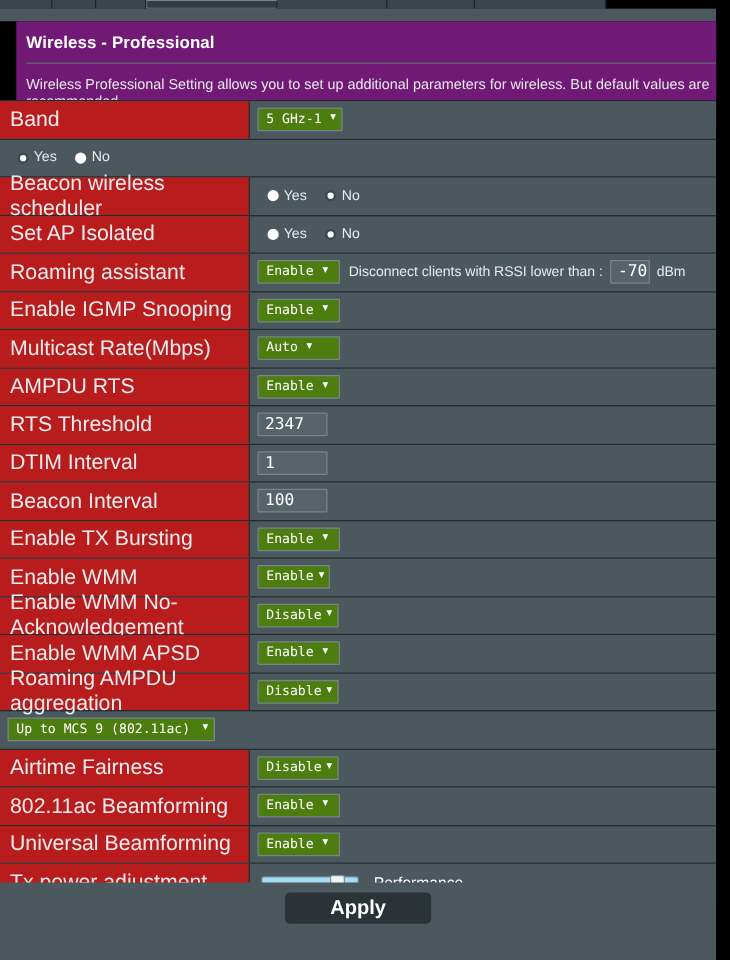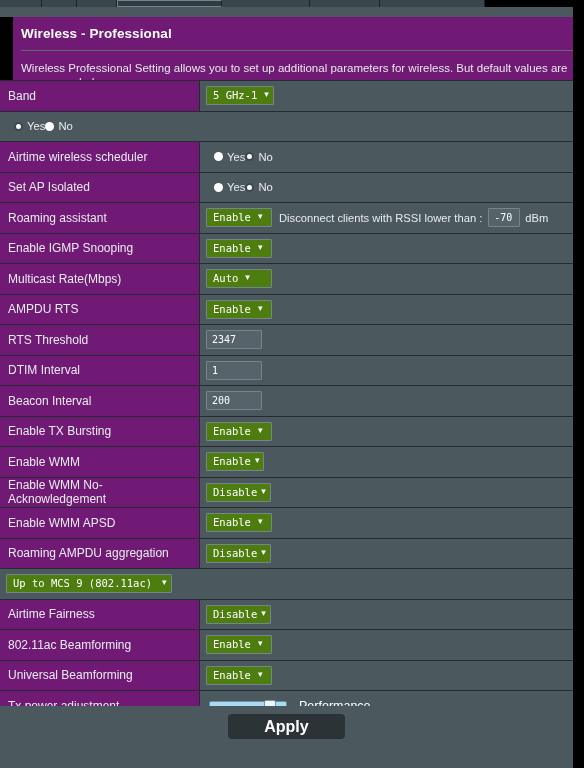--- a/index.html
+++ b/index.html
@@ -90,23 +90,23 @@
     display: flex;
     align-items: stretch;
     height: 29.5px;
     border-bottom: 1px solid #232c30;
     background: #4b585d;
   }
   .row .lab {
     width: 200px;
     min-width: 200px;
     box-sizing: border-box;
-    background: #701a75;
+    background: #b91c1c;
     color: #e9ecee;
-    font-size: 12px;
+    font-size: 17px;
     display: flex;
     align-items: center;
     padding-left: 8px;
     border-right: 1px solid #232c30;
   }
   .row .val {
     flex: 1;
     box-sizing: border-box;
     display: flex;
     align-items: center;
@@ -146,34 +146,34 @@
   .sel.w-band   { min-width: 66px; }
   .sel.w-tight  { min-width: 0; gap: 4px; }
   .sel.w-mod    { min-width: 0; gap: 10px; }
 
   
   .txt {
     background: #56646a;
     border: 1px solid #76858b;
     color: #ffffff;
     font-family: "DejaVu Sans Mono", monospace;
-    font-size: 10px;
+    font-size: 13px;
     height: 19px;
     line-height: 17px;
     box-sizing: border-box;
     padding: 0 5px;
     border-radius: 1px;
     display: inline-flex;
     align-items: center;
   }
   .txt.wide { width: 56px; }
   .txt.rssi { width: 32px; justify-content: flex-start; }
 
   
-  .radios { display: flex; align-items: center; gap: 0; padding-left: 8px; }
+  .radios { display: flex; align-items: center; gap: 15px; padding-left: 8px; }
   .radio { display: inline-flex; align-items: center; gap: 4px; }
   .dot {
     width: 9px; height: 9px;
     border-radius: 50%;
     background: #ffffff;
     display: inline-block;
     box-sizing: border-box;
   }
   .dot.on {
     background: #ffffff;
@@ -303,21 +303,21 @@
           </label>
           <label class="radio">
             <span class="dot"></span>
             <span class="rl">No</span>
           </label>
         </div>
       </div>
     </div>
 
     <div class="row">
-      <div class="lab">Airtime wireless scheduler</div>
+      <div class="lab">Beacon wireless scheduler</div>
       <div class="val">
         <div class="radios">
           <label class="radio">
             <span class="dot"></span>
             <span class="rl">Yes</span>
           </label>
           <label class="radio">
             <span class="dot on"></span>
             <span class="rl">No</span>
           </label>
@@ -394,21 +394,21 @@
     <div class="row">
       <div class="lab">DTIM Interval</div>
       <div class="val">
         <span class="txt wide">1</span>
       </div>
     </div>
 
     <div class="row">
       <div class="lab">Beacon Interval</div>
       <div class="val">
-        <span class="txt wide">200</span>
+        <span class="txt wide">100</span>
       </div>
     </div>
 
     <div class="row">
       <div class="lab">Enable TX Bursting</div>
       <div class="val">
         <div class="sel w-enable">
           <span class="cap">Enable</span>
           <span class="chev">▾</span>
         </div>

